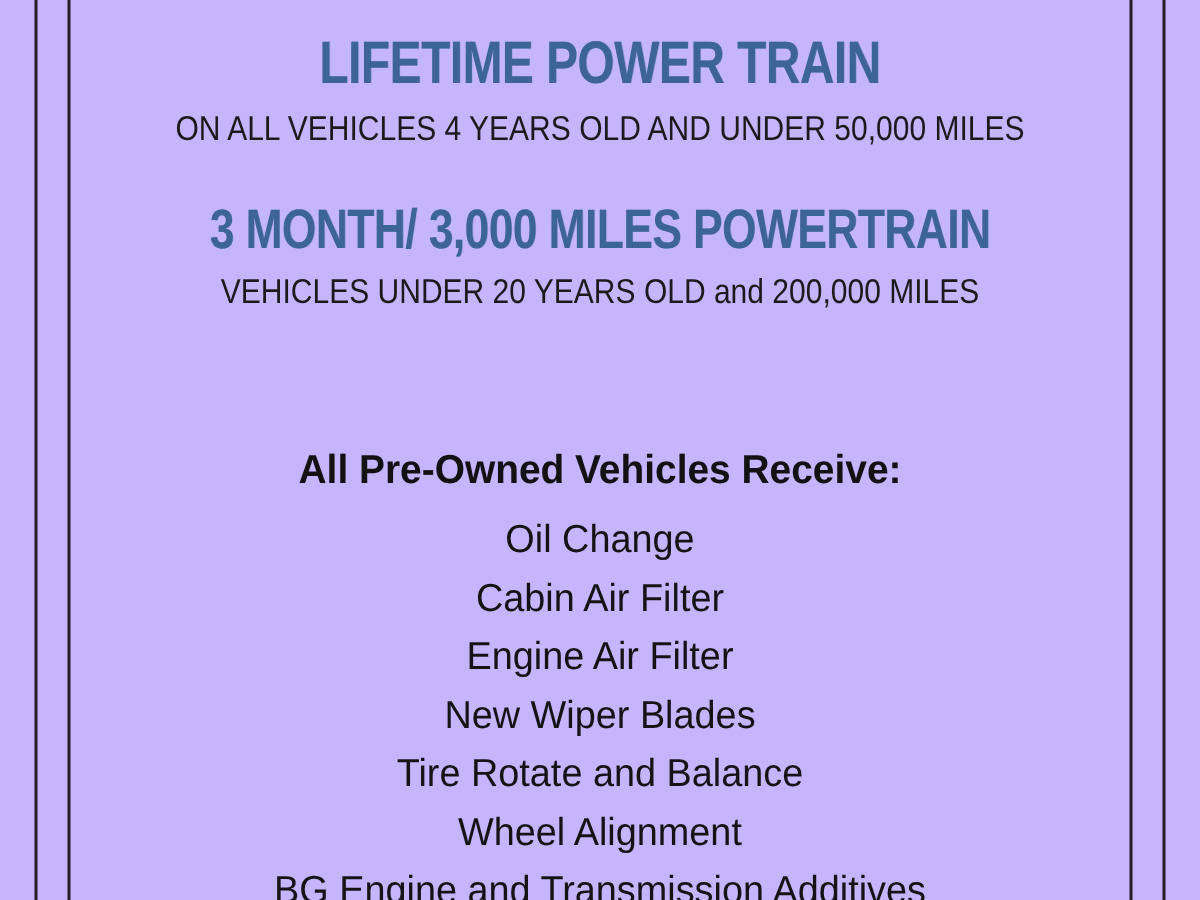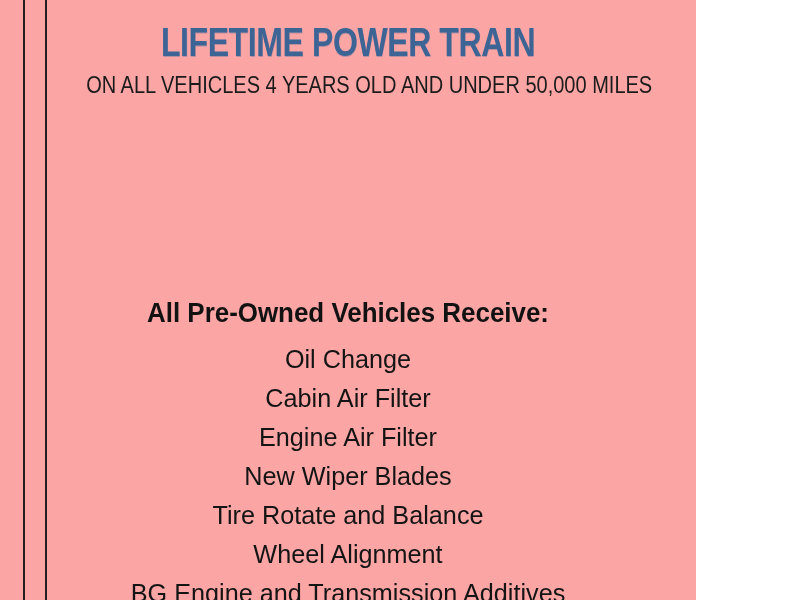--- a/index.html
+++ b/index.html
@@ -3,23 +3,23 @@
 <meta charset="utf-8">
 <style>
   html, body {
     margin: 0;
     padding: 0;
     background: #ffffff;
   }
 
   #page {
     position: relative;
-    width: 696px;
+    width: 800px;
     height: 600px;
-    background: #fca5a5;
+    background: #c4b5fd;
     overflow: hidden;
     font-family: "Liberation Sans", sans-serif;
   }
 
   
   .vrule {
     position: absolute;
     top: 0;
     width: 2px;
     height: 600px;
@@ -121,20 +121,24 @@
   <div class="vrule r1"></div>
   <div class="vrule r2"></div>
 
   <div class="content">
 
     <div class="warranty-block b1">
       <div class="headline h1">LIFETIME POWER TRAIN</div>
       <div class="subline">ON ALL VEHICLES 4 YEARS OLD AND UNDER 50,000 MILES</div>
     </div>
 
+    <div class="warranty-block b2">
+      <div class="headline h2">3 MONTH/ 3,000 MILES POWERTRAIN</div>
+      <div class="subline">VEHICLES UNDER 20 YEARS OLD and 200,000 MILES</div>
+    </div>
 
     <div class="services">
       <div class="services-title">All Pre-Owned Vehicles Receive:</div>
       <ul class="service-list">
         <li class="service-item">Oil Change</li>
         <li class="service-item">Cabin Air Filter</li>
         <li class="service-item">Engine Air Filter</li>
         <li class="service-item">New Wiper Blades</li>
         <li class="service-item">Tire Rotate and Balance</li>
         <li class="service-item">Wheel Alignment</li>

